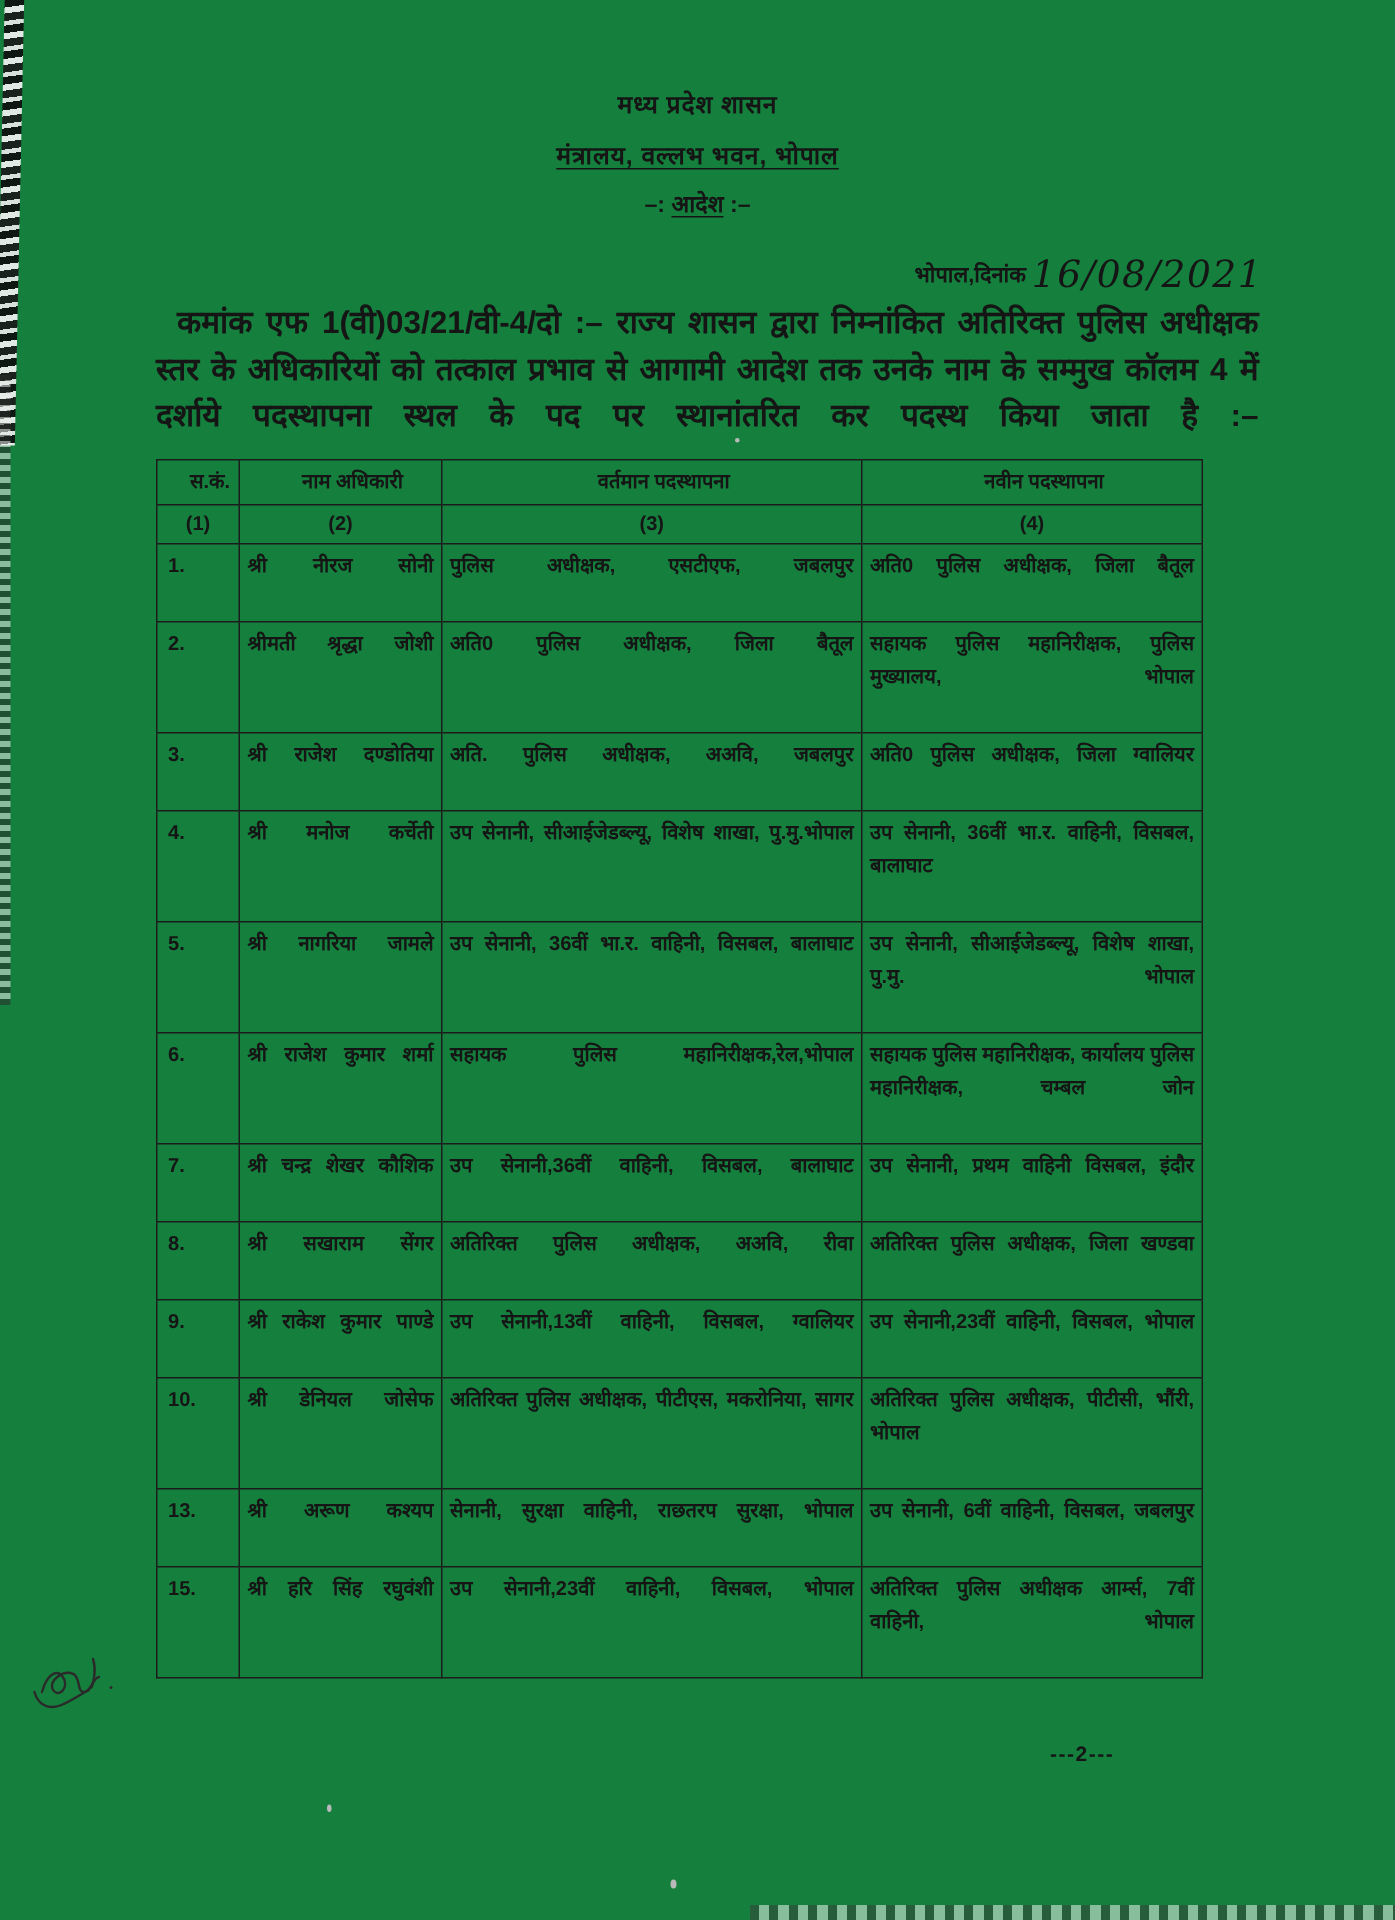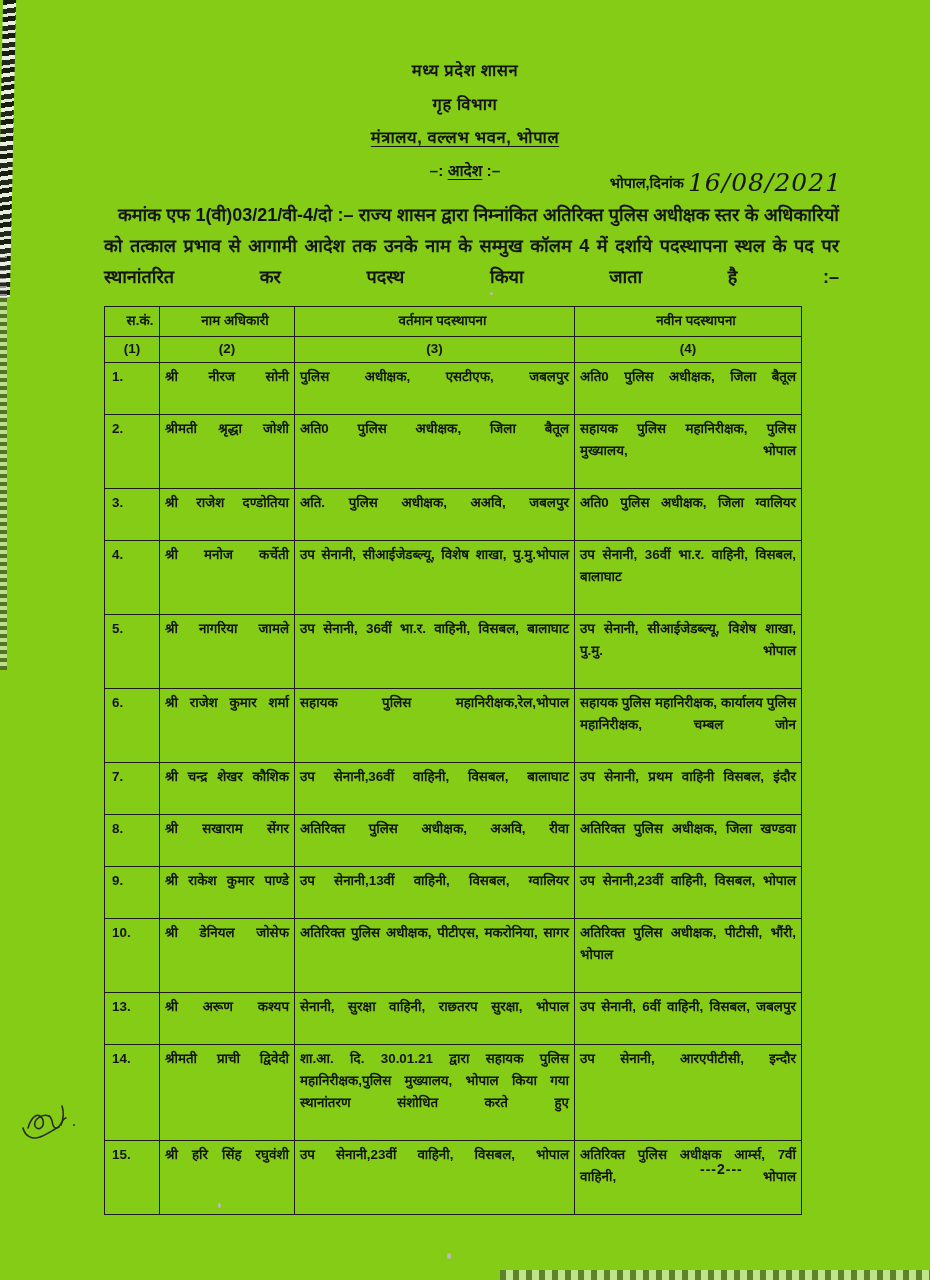--- a/index.html
+++ b/index.html
@@ -5,21 +5,21 @@
 <style>
   html, body {
     margin: 0;
     padding: 0;
     background: #ffffff;
   }
   .page {
     position: relative;
     width: 930px;
     height: 1280px;
-    background: #84cc16;
+    background: #15803d;
     font-family: "Liberation Sans", "DejaVu Sans", sans-serif;
     color: #151515;
     overflow: hidden;
     box-sizing: border-box;
   }
 
   
   .scan-edge {
     position: absolute;
     left: 0; top: 0;
@@ -96,21 +96,21 @@
     margin-left: 4px;
     vertical-align: -3px;
   }
 
   
   .para {
     position: absolute;
     left: 104px;
     top: 200px;
     width: 735px;
-    font-size: 18px;
+    font-size: 21px;
     font-weight: 700;
     line-height: 31px;
     text-align: justify;
     text-justify: inter-word;
     text-indent: 14px;
   }
   .para::after { content: ""; display: inline-block; width: 100%; }
 
   
   .tbl-wrap {
@@ -189,21 +189,20 @@
 
   <div class="scan-edge"></div>
   <div class="scan-edge2"></div>
   <div class="scan-bottom"></div>
   <div class="speck" style="left:218px;top:1203px;width:3px;height:5px;"></div>
   <div class="speck" style="left:447px;top:1253px;width:4px;height:6px;"></div>
   <div class="speck" style="left:490px;top:292px;width:3px;height:3px;"></div>
 
   <div class="header">
     <div class="line">मध्य प्रदेश शासन</div>
-    <div class="line">गृह विभाग</div>
     <div class="line underline">मंत्रालय, वल्लभ भवन, भोपाल</div>
     <div class="order-line"><span>–: </span><span class="u">आदेश</span><span> :–</span></div>
   </div>
 
   <div class="dateline">
     <span>भोपाल,दिनांक</span><span class="hw">16/08/2021</span>
   </div>
 
   <div class="para">कमांक एफ 1(वी)03/21/वी-4/दो :– राज्य शासन द्वारा निम्नांकित अतिरिक्त पुलिस अधीक्षक स्तर के अधिकारियों को तत्काल प्रभाव से आगामी आदेश तक उनके नाम के सम्मुख कॉलम 4 में दर्शाये पदस्थापना स्थल के पद पर स्थानांतरित कर पदस्थ किया जाता है :–</div>
 
@@ -369,32 +368,20 @@
               <span class="j">श्री अरूण कश्यप</span>
             </td>
           <td class="cur">
               <span class="j">सेनानी, सुरक्षा वाहिनी, राछतरप सुरक्षा, भोपाल</span>
             </td>
           <td class="new">
               <span class="j">उप सेनानी, 6वीं वाहिनी, विसबल, जबलपुर</span>
             </td>
         </tr>
 
-        <tr>
-          <td class="num">14.</td>
-          <td class="name">
-              <span class="j">श्रीमती प्राची द्विवेदी</span>
-            </td>
-          <td class="cur">
-              <span class="j">शा.आ. दि. 30.01.21 द्वारा सहायक पुलिस महानिरीक्षक,पुलिस मुख्यालय, भोपाल किया गया स्थानांतरण संशोधित करते हुए</span>
-            </td>
-          <td class="new">
-              <span class="j">उप सेनानी, आरएपीटीसी, इन्दौर</span>
-            </td>
-        </tr>
 
         <tr>
           <td class="num">15.</td>
           <td class="name">
               <span class="j">श्री हरि सिंह रघुवंशी</span>
             </td>
           <td class="cur">
               <span class="j">उप सेनानी,23वीं वाहिनी, विसबल, भोपाल</span>
             </td>
           <td class="new">

